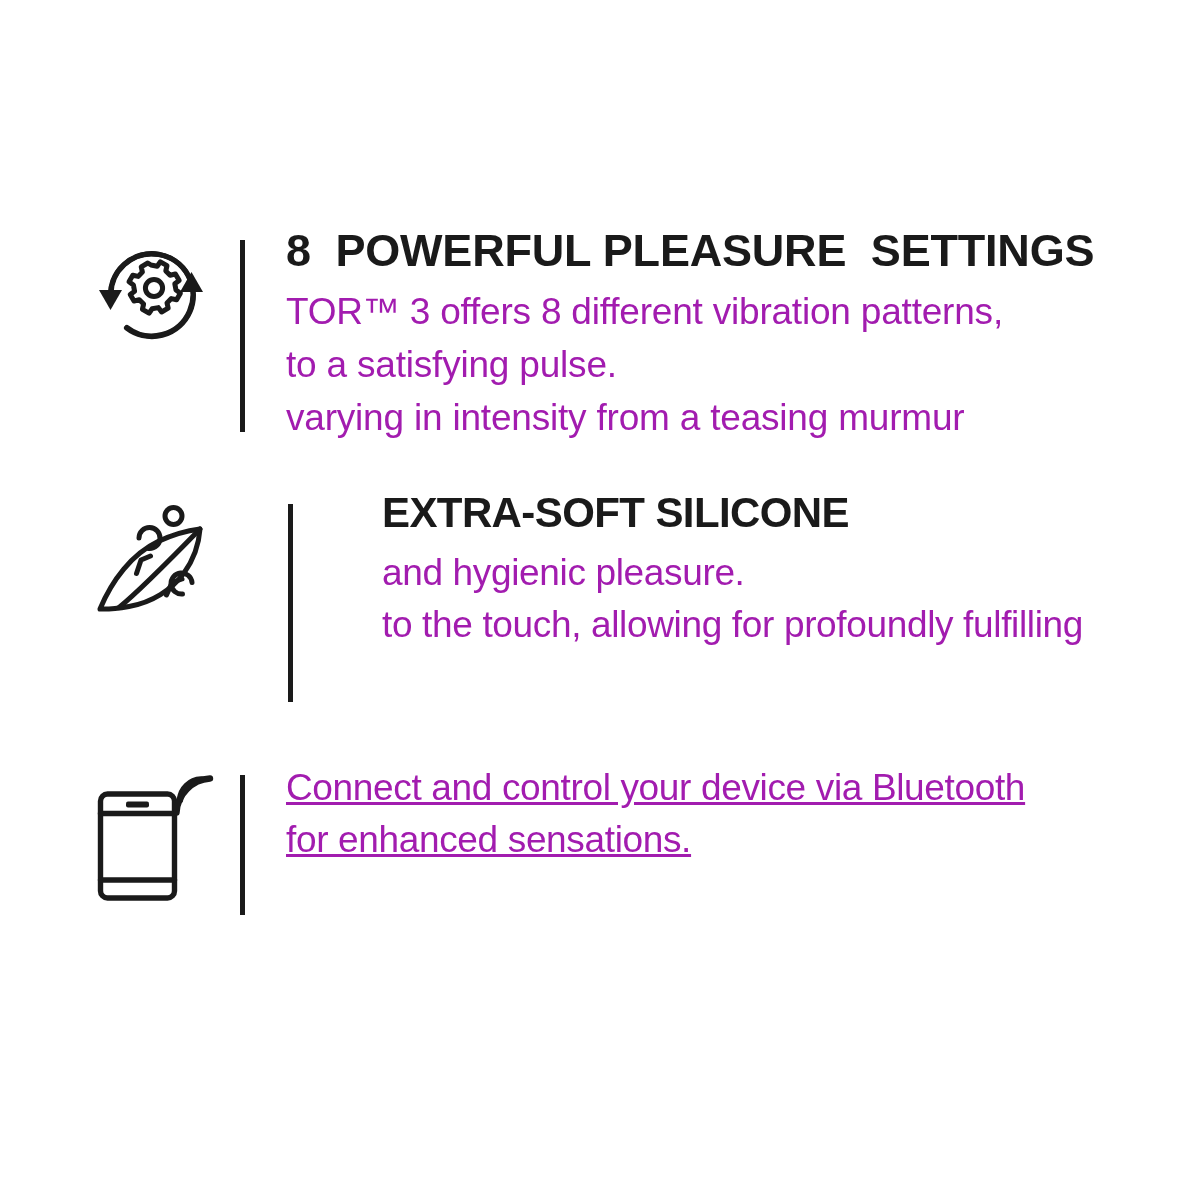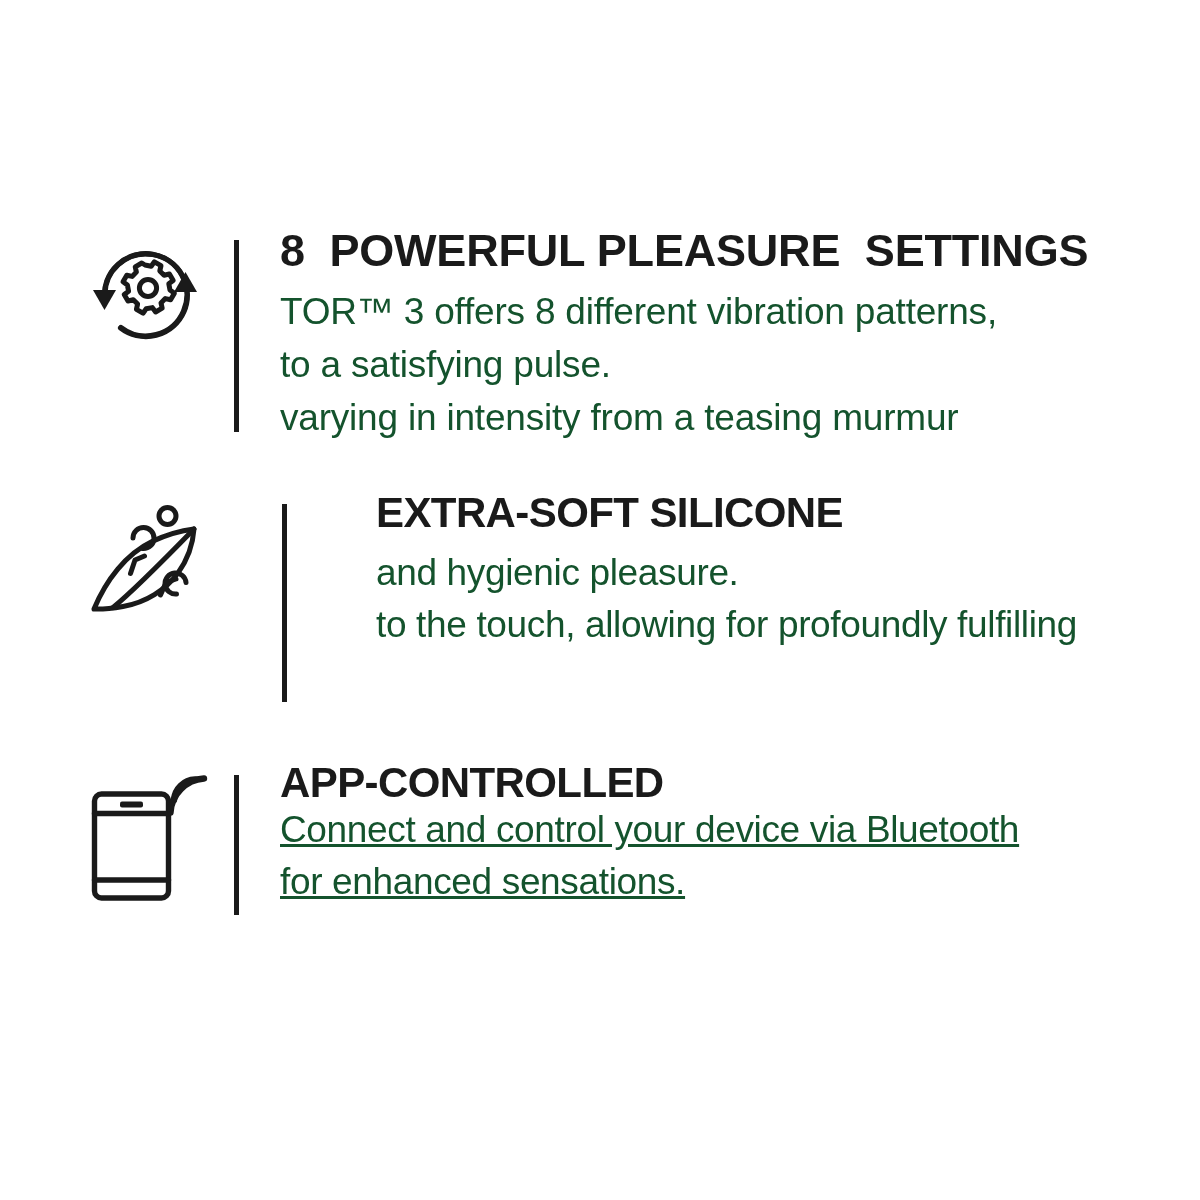--- a/index.html
+++ b/index.html
@@ -19,21 +19,21 @@
     position: relative;
     width: 1200px;
     height: 1200px;
     box-sizing: border-box;
   }
 
   .feature-block {
     position: absolute;
     display: flex;
     align-items: flex-start;
-    left: 70px;
+    left: 76px;
   }
 
   .icon-cell {
     width: 150px;
     flex: 0 0 150px;
     display: flex;
     align-items: flex-start;
     justify-content: center;
     padding-top: 4px;
   }
@@ -60,21 +60,21 @@
     font-weight: bold;
     color: #1a1a1a;
     margin: 0;
     padding: 0;
     line-height: 1.0;
     white-space: pre;
   }
   .feature-body {
     font-family: "Liberation Sans", sans-serif;
     font-weight: 400;
-    color: #14532d;
+    color: #a21caf;
     margin: 0;
     padding: 0;
   }
   .feature-body .line { display: block; white-space: pre; }
 
   
   #block-settings { top: 228px; }
   #block-settings .divider { height: 192px; margin-top: 12px; }
   #block-settings .feature-heading {
     font-size: 45px;
@@ -224,21 +224,20 @@
 
         <rect x="38.0" y="35.5" width="23.0" height="6.0" rx="2" ry="2" fill="#1a1a1a"></rect>
       </svg>
     </div>
 
     <div class="divider-cell">
       <div class="divider"></div>
     </div>
 
     <div class="text-cell">
-      <h2 class="feature-heading">APP-CONTROLLED</h2>
       <p class="feature-body">
         <span class="line">Connect and control your device via Bluetooth</span>
         <span class="line">for enhanced sensations.</span>
       </p>
     </div>
   </section>
 
 </div>
 
 </body></html>

